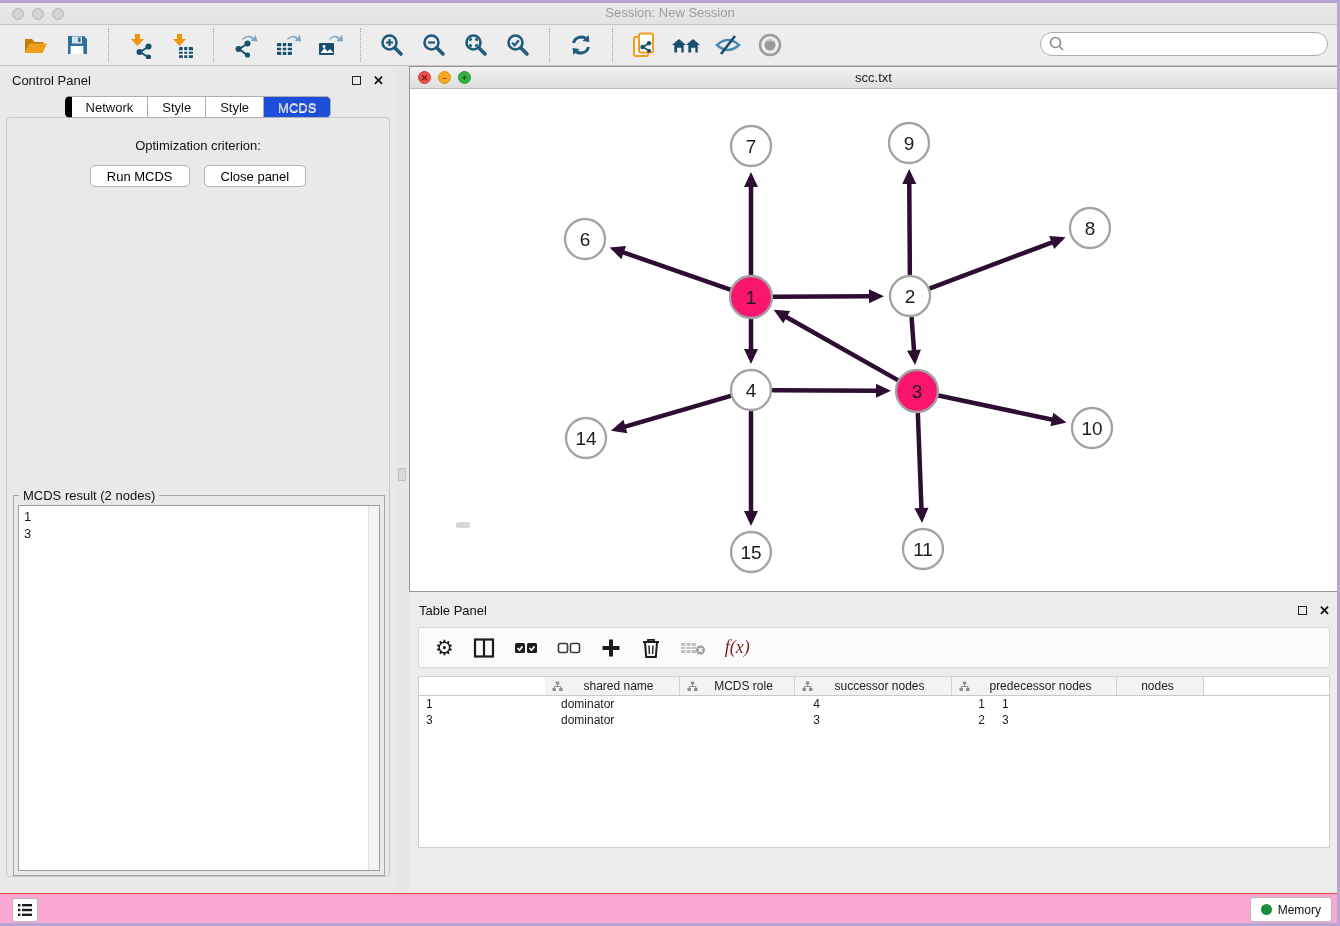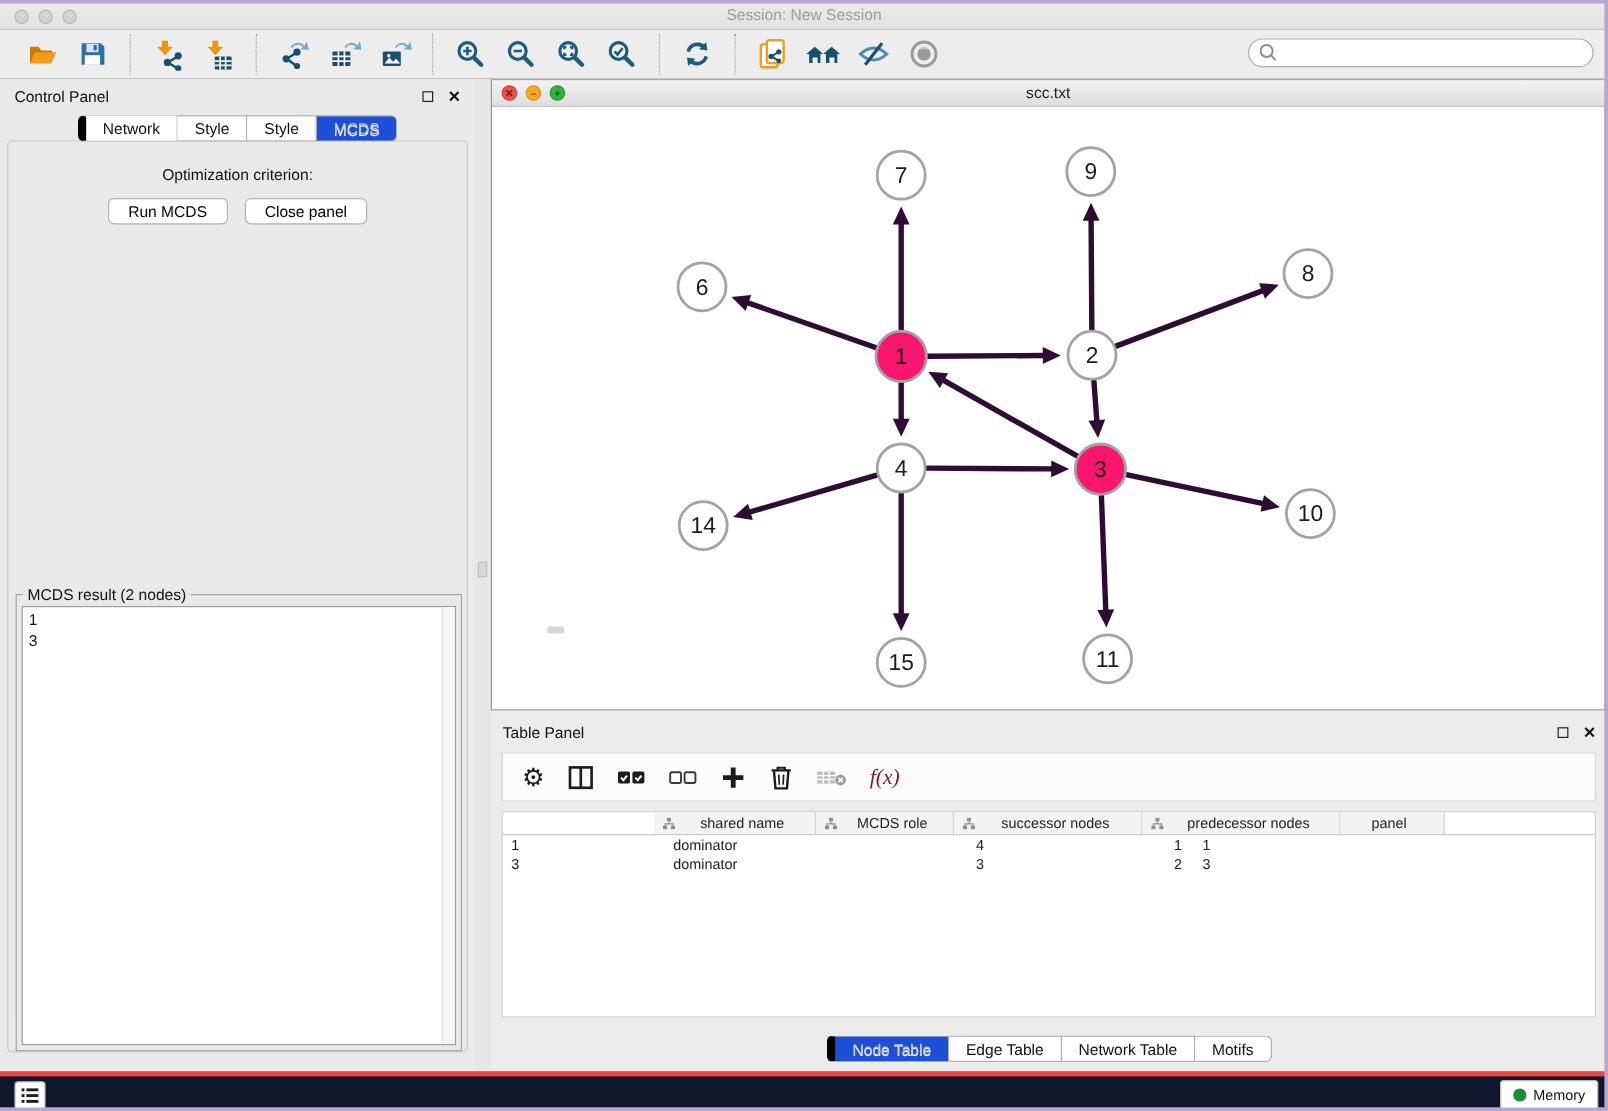--- a/index.html
+++ b/index.html
@@ -68,21 +68,21 @@
   .tp-table { position:absolute; left:9px; top:80px; width:912px; height:172px; background:#fff; border:1px solid #cfcfcf; }
   .th-row { display:flex; height:19px; border-bottom:1px solid #c9c9c9;justify-content:center; }
   .th { background:#f3f3f3; border-right:1px solid #d2d2d2; display:flex; align-items:center; font-size:12px; color:#222; }
   .th .lbl { flex:1; text-align:center; padding-right:4px; }
   .th .sort-ic { margin-left:7px; }
   .tr { display:flex; height:16px; font-size:12px; align-items:center; }
   .td { overflow:hidden; white-space:nowrap; }
   .tp-tabs { position:absolute; left:0; right:0; top:267px; text-align:center; }
 
   
-  .statusbar { position:absolute; left:0; top:893px; width:100%; height:30px; background:#0f172a; border-top:4px solid #ef4444; }
+  .statusbar { position:absolute; left:0; top:893px; width:100%; height:30px; background:#f9a8d4; border-top:1px solid #ef4444; }
   .list-btn { position:absolute; left:12px; top:4px; width:26px; height:24px; background:#fff; border:1px solid #b9b9b9; border-radius:3px; display:flex; align-items:center; justify-content:center; }
   .mem-btn { position:absolute; right:8px; top:3px; height:25px; background:#fff; border:1px solid #b9b9b9; border-radius:3px; display:flex; align-items:center; gap:6px; padding:0 10px; font-size:12px; color:#111; }
   .mem-dot { width:11px; height:11px; border-radius:50%; background:#1e8b3b; }
   svg { display:block; }
 </style>
 </head>
 <body>
 
 <div class="titlebar">
   <div class="lights">
@@ -444,46 +444,38 @@
       <div class="th" style="width:165px">
         <svg class="sort-ic" width="11" height="11" viewBox="0 0 11 11">
             <rect x="3.8" y="0.5" width="3.4" height="3" fill="#8d8d8d"></rect>
             <rect x="0.5" y="7" width="3.4" height="3" fill="#8d8d8d"></rect>
             <rect x="7.1" y="7" width="3.4" height="3" fill="#8d8d8d"></rect>
             <path d="M5.5 3.5 v2 M2.2 7 v-1.5 h6.6 V7" fill="none" stroke="#8d8d8d" stroke-width="1"></path>
           </svg>
         <span class="lbl">predecessor nodes</span>
       </div>
       <div class="th" style="width:87px">
-        <span class="lbl">panel</span>
+        <span class="lbl">nodes</span>
       </div>
     </div>
     <div class="tr">
       <div class="td" style="width:135px;padding-left:7px">1</div>
       <div class="td" style="width:115px;padding-left:7px">dominator</div>
       <div class="td" style="width:157px;text-align:right;padding-right:6px">4</div>
       <div class="td" style="width:165px;text-align:right;padding-right:6px">1</div>
       <div class="td" style="width:87px;padding-left:11px">1</div>
     </div>
     <div class="tr">
       <div class="td" style="width:135px;padding-left:7px">3</div>
       <div class="td" style="width:115px;padding-left:7px">dominator</div>
       <div class="td" style="width:157px;text-align:right;padding-right:6px">3</div>
       <div class="td" style="width:165px;text-align:right;padding-right:6px">2</div>
       <div class="td" style="width:87px;padding-left:11px">3</div>
     </div>
   </div>
-  <div class="tp-tabs">
-    <span class="tabbar">
-      <span class="tab active">Node Table</span>
-      <span class="tab">Edge Table</span>
-      <span class="tab">Network Table</span>
-      <span class="tab">Motifs</span>
-    </span>
-  </div>
 </div>
 
 <div class="statusbar">
   <span class="list-btn">
     <svg width="16" height="14" viewBox="0 0 16 14">
         <rect x="1" y="1" width="2.4" height="2.4" fill="#1c1c1c"></rect>
         <rect x="5" y="1" width="10" height="2.4" fill="#1c1c1c"></rect>
         <rect x="1" y="5.8" width="2.4" height="2.4" fill="#1c1c1c"></rect>
         <rect x="5" y="5.8" width="10" height="2.4" fill="#1c1c1c"></rect>
         <rect x="1" y="10.6" width="2.4" height="2.4" fill="#1c1c1c"></rect>

